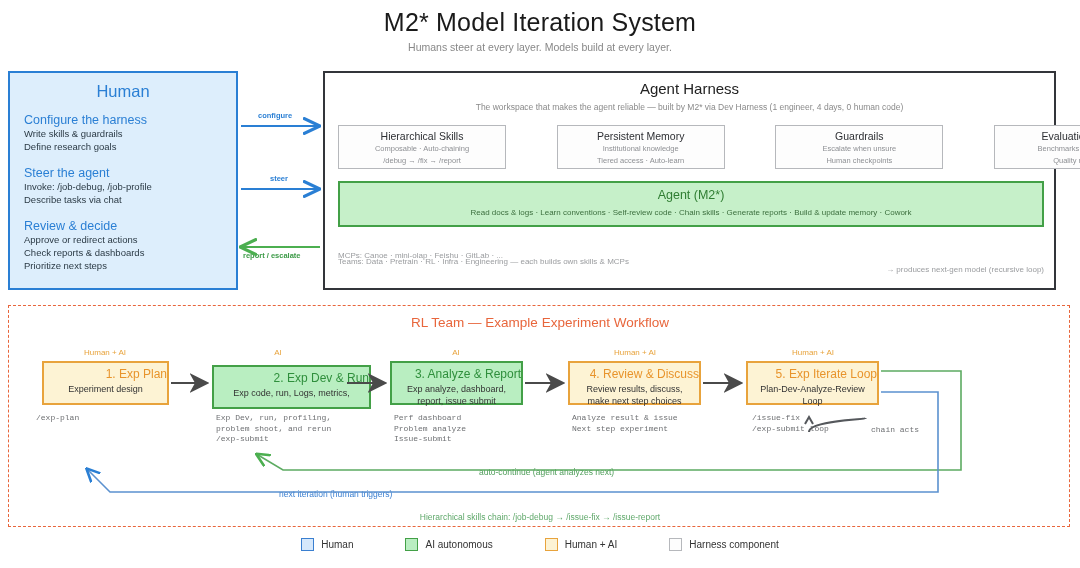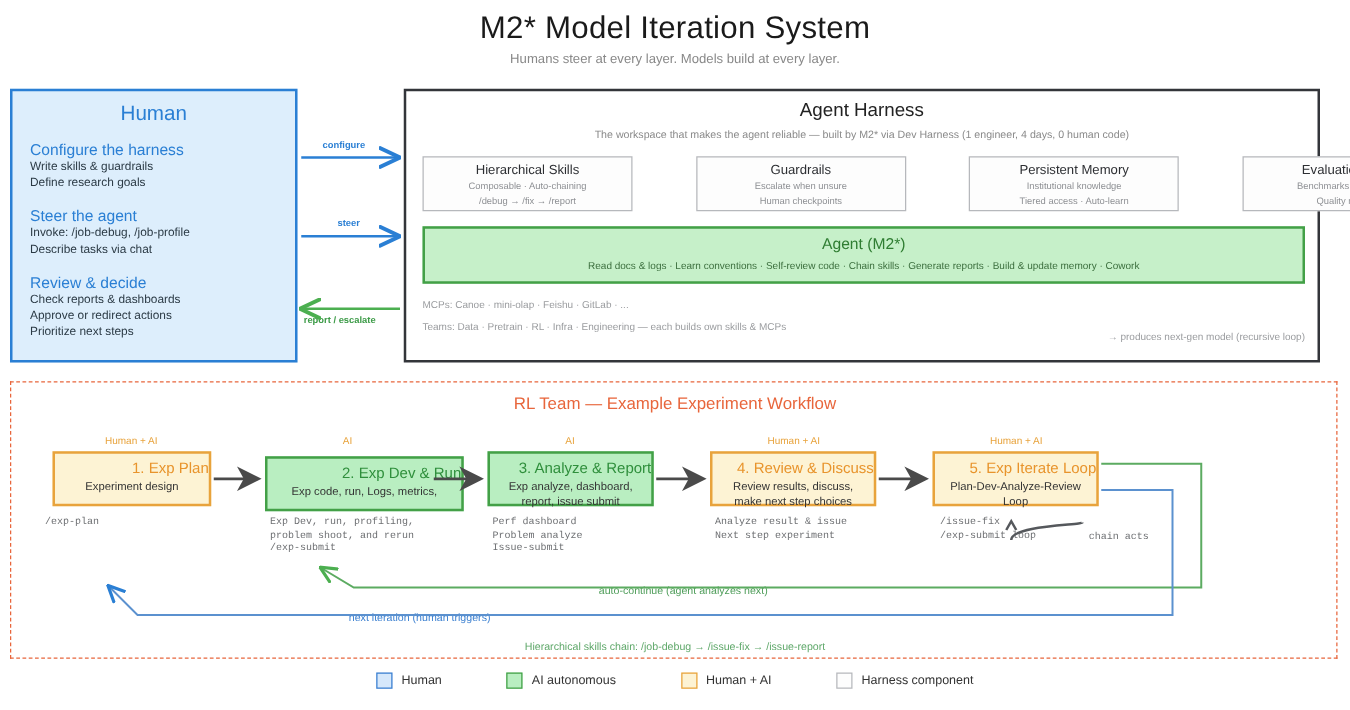--- a/index.html
+++ b/index.html
@@ -222,63 +222,63 @@
   </div>
 
   <div class="human-group">
     <div class="human-h">Steer the agent</div>
     <div class="human-li">Invoke: /job-debug, /job-profile</div>
     <div class="human-li">Describe tasks via chat</div>
   </div>
 
   <div class="human-group">
     <div class="human-h">Review &amp; decide</div>
+    <div class="human-li">Approve or redirect actions</div>
     <div class="human-li">Check reports &amp; dashboards</div>
-    <div class="human-li">Approve or redirect actions</div>
     <div class="human-li">Prioritize next steps</div>
   </div>
 </div>
 
 <div class="abs arrow-label lbl-blue" style="left:258px; top:111px;">configure</div>
 <div class="abs arrow-label lbl-blue" style="left:270px; top:174px;">steer</div>
 <div class="abs arrow-label lbl-green" style="left:243px; top:251px;">report / escalate</div>
 
 <div class="abs" id="harness">
   <div id="harness-title">Agent Harness</div>
   <div id="harness-sub">The workspace that makes the agent reliable — built by M2* via Dev Harness (1 engineer, 4 days, 0 human code)</div>
 
   <div class="comp-row">
     <div class="comp-box">
       <div class="comp-title">Hierarchical Skills</div>
       <div class="comp-sub">Composable · Auto-chaining</div>
       <div class="comp-sub">/debug → /fix → /report</div>
     </div>
     <div class="comp-box">
+      <div class="comp-title">Persistent Memory</div>
+      <div class="comp-sub">Institutional knowledge</div>
+      <div class="comp-sub">Tiered access · Auto-learn</div>
+    </div>
+    <div class="comp-box">
       <div class="comp-title">Guardrails</div>
       <div class="comp-sub">Escalate when unsure</div>
       <div class="comp-sub">Human checkpoints</div>
-    </div>
-    <div class="comp-box">
-      <div class="comp-title">Persistent Memory</div>
-      <div class="comp-sub">Institutional knowledge</div>
-      <div class="comp-sub">Tiered access · Auto-learn</div>
     </div>
     <div class="comp-box">
       <div class="comp-title">Evaluation Infra</div>
       <div class="comp-sub">Benchmarks · Validation</div>
       <div class="comp-sub">Quality metrics</div>
     </div>
   </div>
 
   <div id="agent-box">
     <div id="agent-title">Agent (M2*)</div>
     <div id="agent-sub">Read docs &amp; logs  ·  Learn conventions  ·  Self-review code  ·  Chain skills  ·  Generate reports  ·  Build &amp; update memory  ·  Cowork</div>
   </div>
 
-  <div class="meta-line" style="top:166px;">MCPs: Canoe · mini-olap · Feishu · GitLab · ...</div>
+  <div class="meta-line" style="top:178px;">MCPs: Canoe · mini-olap · Feishu · GitLab · ...</div>
   <div class="meta-line" style="top:184px;">Teams: Data · Pretrain · RL · Infra · Engineering  —  each builds own skills &amp; MCPs</div>
   <div id="produces">→ produces next-gen model (recursive loop)</div>
 </div>
 
 <div class="abs" id="rl-section"></div>
 <div id="rl-title">RL Team — Example Experiment Workflow</div>
 
 <div class="role-label" style="left:40px;  top:348px; width:130px;">Human + AI</div>
 <div class="role-label" style="left:213px; top:348px; width:130px;">AI</div>
 <div class="role-label" style="left:391px; top:348px; width:130px;">AI</div>

